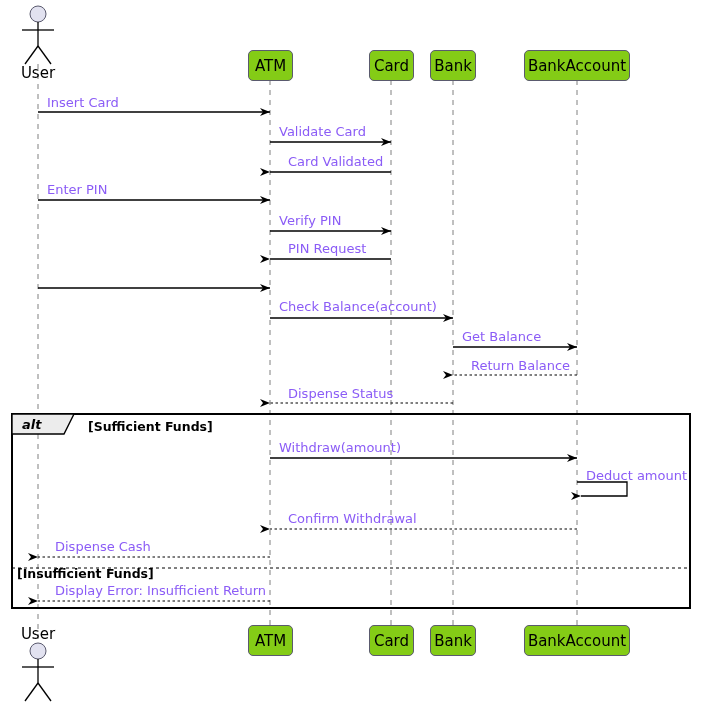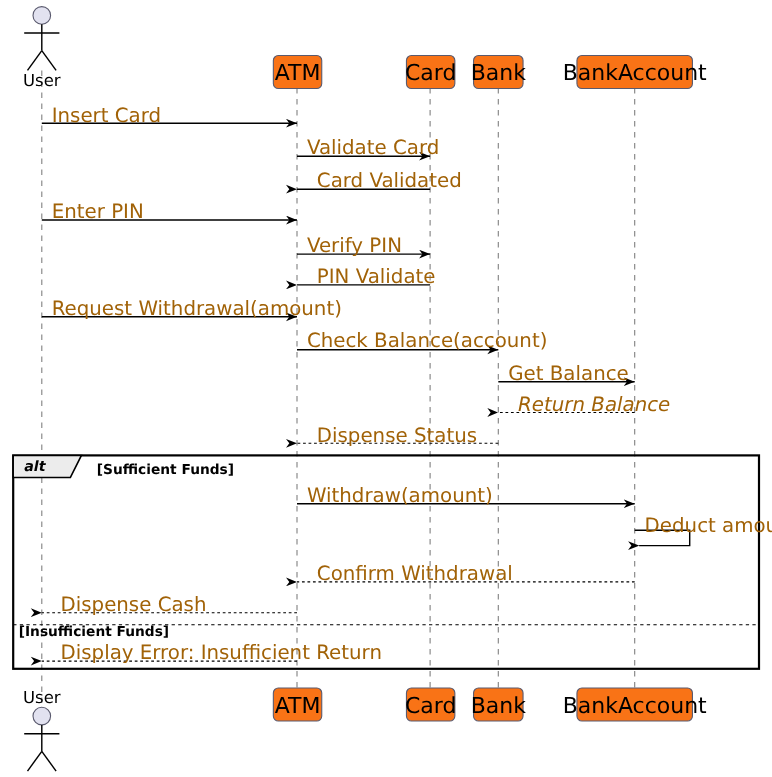--- a/index.html
+++ b/index.html
@@ -16,43 +16,43 @@
   }
   #diagram {
     position: absolute;
     left: 0; top: 0;
     width: 702px;
     height: 706px;
   }
   .participant-box {
     position: absolute;
     box-sizing: border-box;
-    background: #f97316;
+    background: #84cc16;
     border: 1px solid #5a5a6e;
     border-radius: 5px;
-    font-size: 20px;
+    font-size: 15px;
     color: #000000;
     text-align: center;
     white-space: nowrap;
     display: flex;
     align-items: center;
     justify-content: center;
     height: 31px;
   }
   .actor-label {
     position: absolute;
     font-size: 15px;
     color: #000000;
     white-space: nowrap;
     text-align: center;
   }
   .msg-label {
     position: absolute;
-    font-size: 18px;
-    color: #a16207;
+    font-size: 13px;
+    color: #8b5cf6;
     white-space: nowrap;
   }
   .frag-op {
     position: absolute;
     font-size: 13px;
     font-weight: bold;
     color: #000000;
     white-space: nowrap;
     font-style: italic;
   }
@@ -136,25 +136,24 @@
       <div class="participant-box" style="left: 524px; top: 50px; width: 106px;">BankAccount</div>
       <div class="participant-box" style="left: 524px; top: 625px; width: 106px;">BankAccount</div>
       <div class="frag-op" style="left: 22px; top: 417px;">alt</div>
       <div class="frag-guard" style="left: 88px; top: 419px;">[Sufficient Funds]</div>
       <div class="frag-guard" style="left: 17px; top: 566px;">[Insufficient Funds]</div>
       <div class="msg-label" style="left: 47px; top: 95px;">Insert Card</div>
       <div class="msg-label" style="left: 279px; top: 124px;">Validate Card</div>
       <div class="msg-label" style="left: 288px; top: 154px;">Card Validated</div>
       <div class="msg-label" style="left: 47px; top: 182px;">Enter PIN</div>
       <div class="msg-label" style="left: 279px; top: 213px;">Verify PIN</div>
-      <div class="msg-label" style="left: 288px; top: 241px;">PIN Validate</div>
-      <div class="msg-label" style="left: 47px; top: 270px;">Request Withdrawal(amount)</div>
+      <div class="msg-label" style="left: 288px; top: 241px;">PIN Request</div>
       <div class="msg-label" style="left: 279px; top: 299px;">Check Balance(account)</div>
       <div class="msg-label" style="left: 462px; top: 329px;">Get Balance</div>
-      <div class="msg-label" style="left: 471px; top: 358px; font-style: italic;">Return Balance</div>
+      <div class="msg-label" style="left: 471px; top: 358px;">Return Balance</div>
       <div class="msg-label" style="left: 288px; top: 386px;">Dispense Status</div>
       <div class="msg-label" style="left: 279px; top: 440px;">Withdraw(amount)</div>
       <div class="msg-label" style="left: 288px; top: 511px;">Confirm Withdrawal</div>
       <div class="msg-label" style="left: 55px; top: 539px;">Dispense Cash</div>
       <div class="msg-label" style="left: 55px; top: 583px;">Display Error: Insufficient Return</div>
       <div class="msg-label" style="left: 586px; top: 468px;">Deduct amount</div>
     </div>
 </div>
 
 </body></html>

